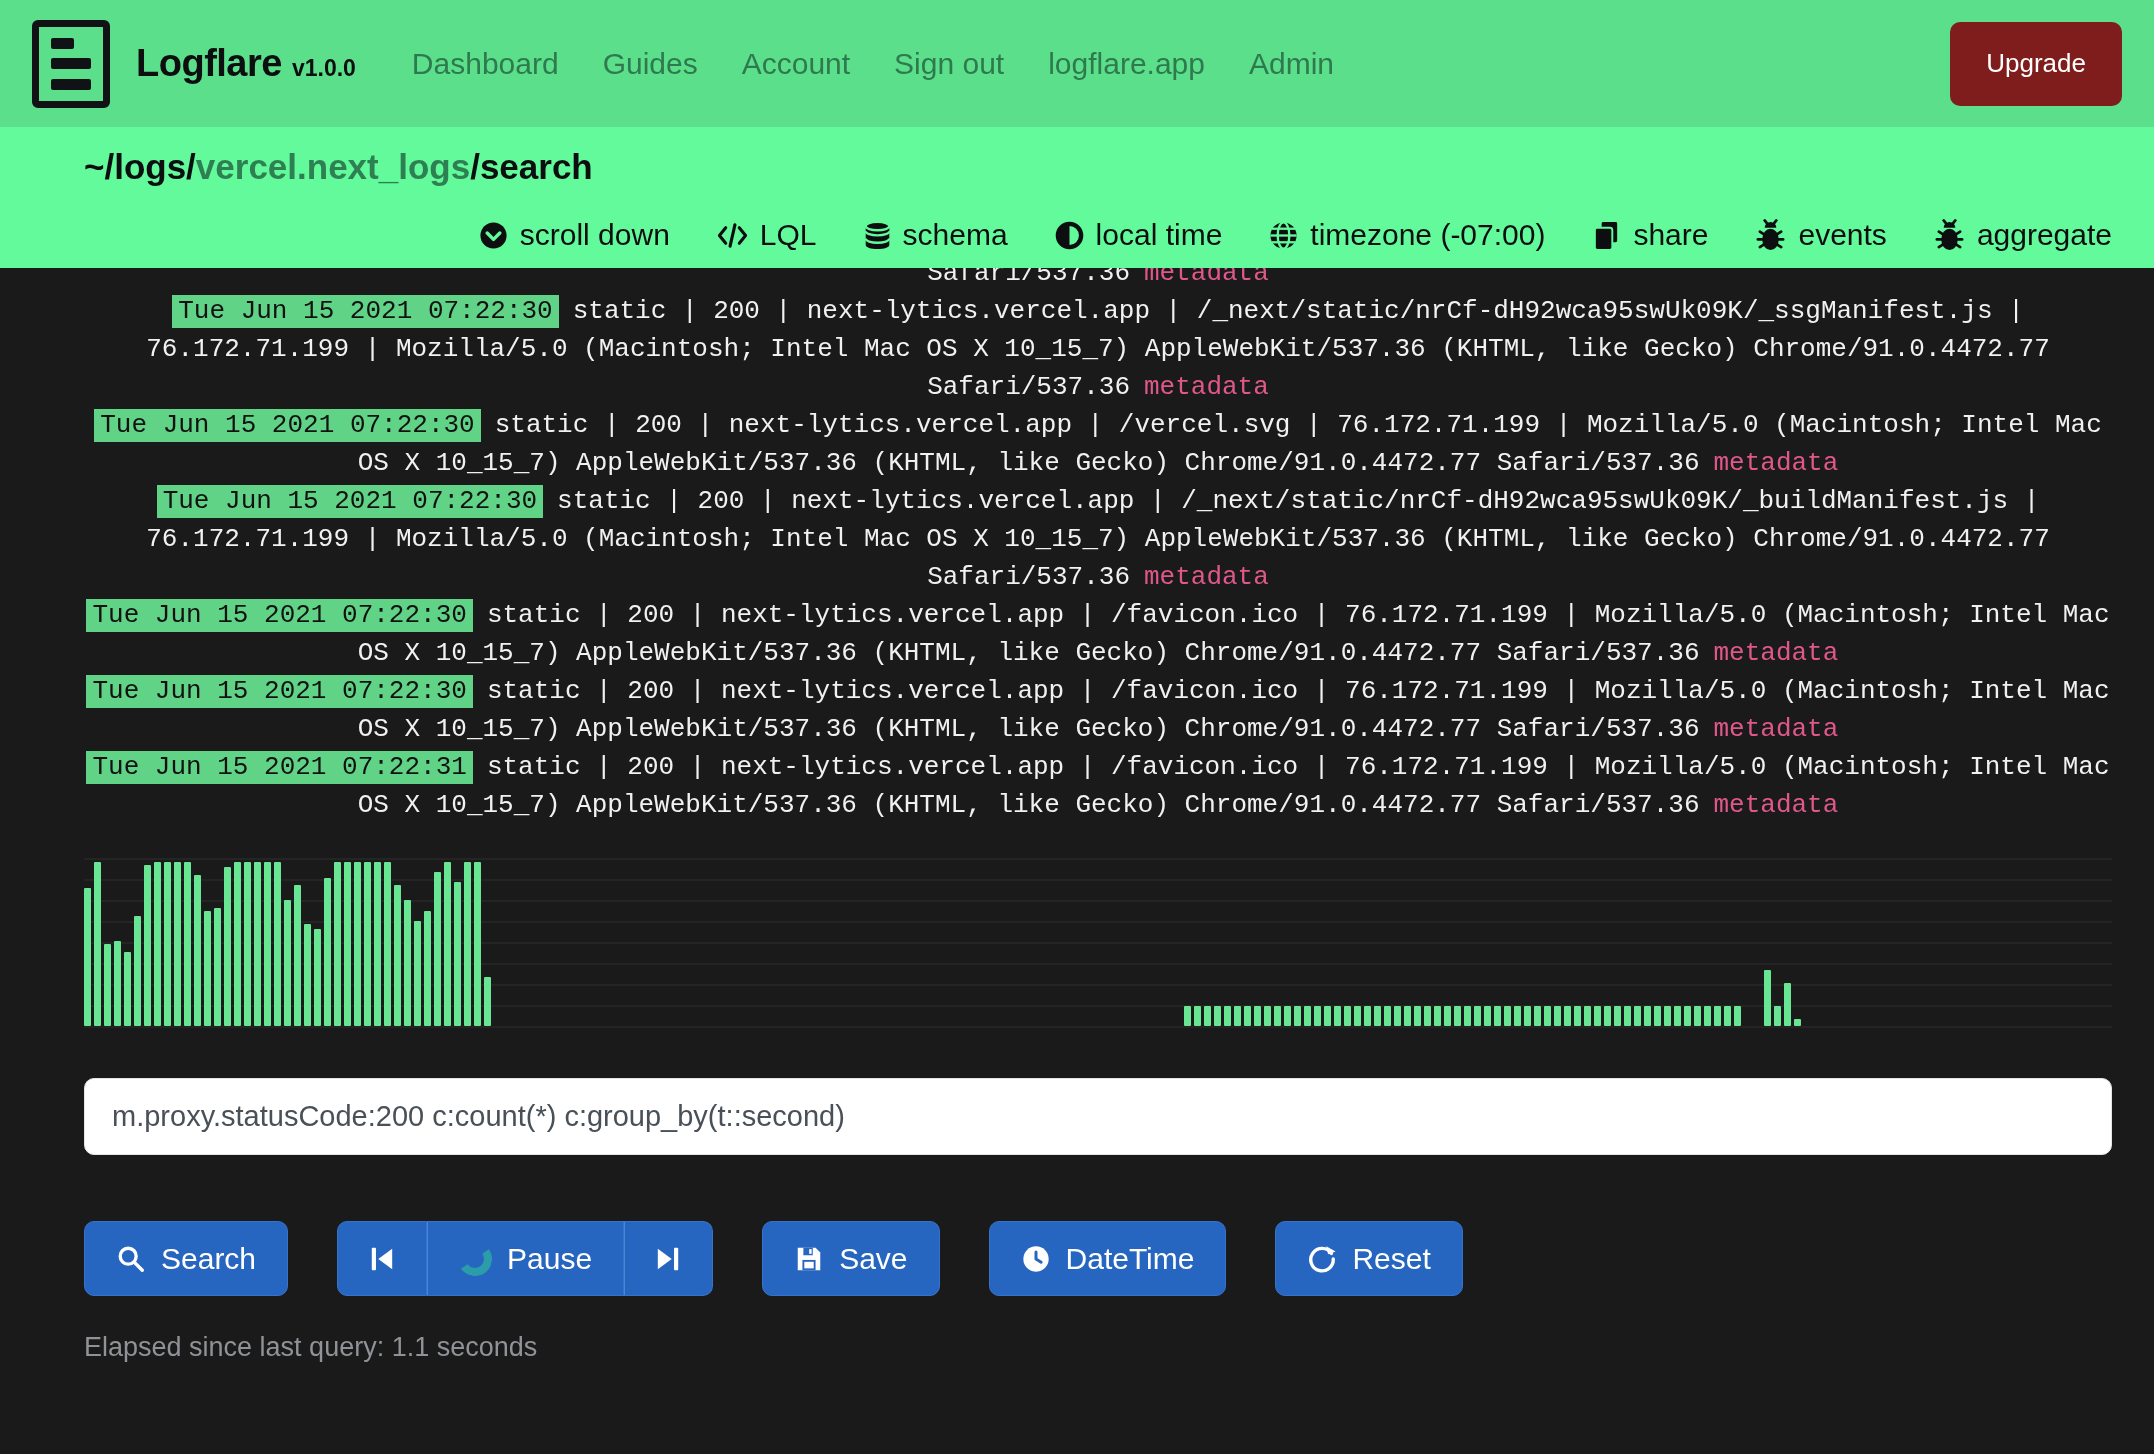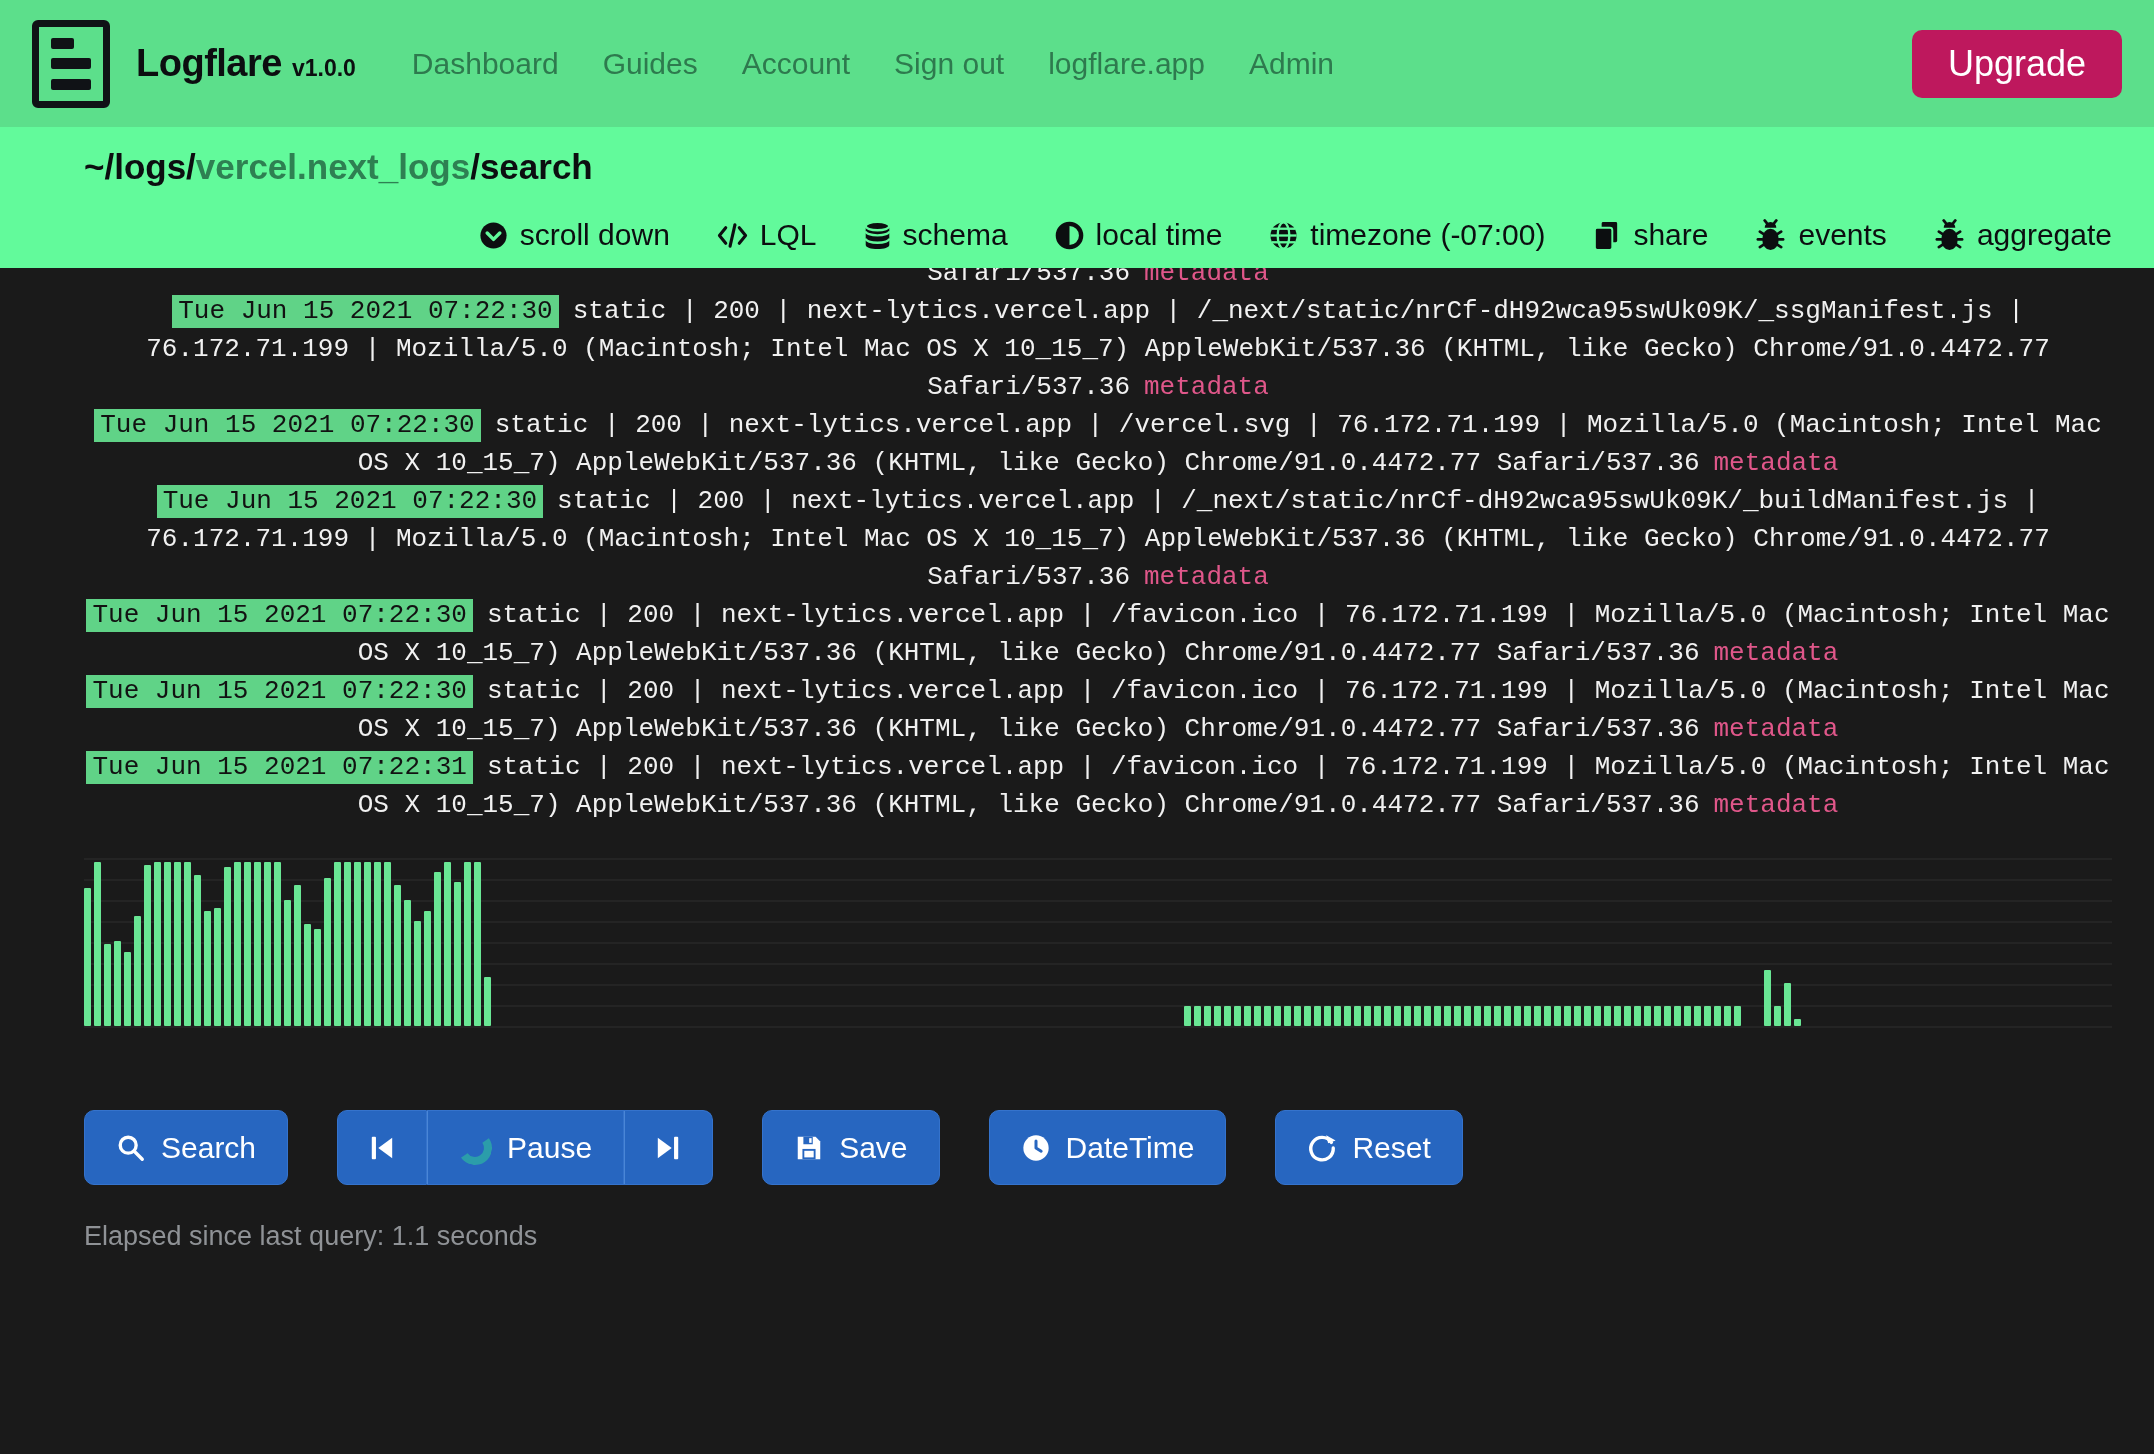--- a/index.html
+++ b/index.html
@@ -21,22 +21,22 @@
     background:transparent; flex:0 0 auto;
   }
   .logo .lbar { height:11px; background:#101216; border-radius:2px; }
   .logo .lbar.short { width:58%; }
   .brand-wrap { display:flex; align-items:baseline; margin-left:26px; }
   .brand { font-size:38px; font-weight:700; color:#0c0e10; letter-spacing:-0.5px; }
   .version { font-size:23px; font-weight:600; color:#0c0e10; margin-left:10px; }
   .nav-links { display:flex; gap:44px; margin-left:56px; list-style:none; }
   .nav-links li { font-size:30px; color:#2e7a4e; cursor:pointer;text-align:center; }
   .upgrade-btn {
-    margin-left:auto; background:#be185d; color:#ffffff; font-size:36px;
-    padding:0 36px; height:68px; display:flex; align-items:center;
+    margin-left:auto; background:#7f1d1d; color:#ffffff; font-size:26px;
+    padding:0 36px; height:84px; display:flex; align-items:center;
     border:none; border-radius:10px; cursor:pointer;
   }
 
   
   .subheader {
     height:141px; background:#62fa9b; position:relative; z-index:3;
     padding:0 42px 0 84px;
   }
   .breadcrumb { padding-top:20px; font-size:35px; font-weight:700; color:#0c0e10; }
   .breadcrumb .crumb-source { color:#2e8052; }
@@ -499,20 +499,21 @@
         <div class="b" style="width: 7px; height: 0px; background: transparent;"></div>
         <div class="b" style="width: 7px; height: 0px; background: transparent;"></div>
         <div class="b" style="width: 7px; height: 0px; background: transparent;"></div>
         <div class="b" style="width: 7px; height: 0px; background: transparent;"></div>
         <div class="b" style="width: 7px; height: 0px; background: transparent;"></div>
         <div class="b" style="width: 7px; height: 0px; background: transparent;"></div>
         <div class="b" style="width: 7px; height: 0px; background: transparent;"></div>
       </div>
   </div>
 
+  <input class="query-input" type="text" value="m.proxy.statusCode:200 c:count(*) c:group_by(t::second)" style="">
 
   <div class="btn-row">
     <button class="btn">
       <span>
         <svg width="30" height="30" viewBox="0 0 32 32">
             <circle cx="13" cy="13" r="8.5" stroke="#ffffff" stroke-width="3.6" fill="none"></circle>
             <line x1="19.5" y1="19.5" x2="28" y2="28" stroke="#ffffff" stroke-width="3.6" stroke-linecap="round"></line>
           </svg>
       </span>
       <span>Search</span>

